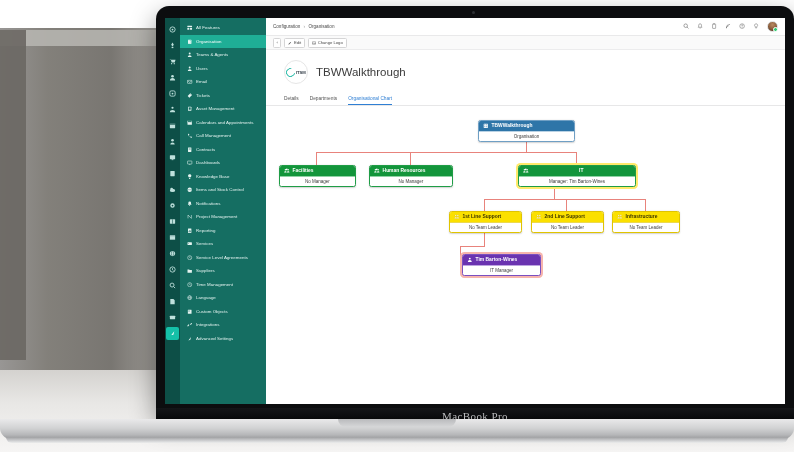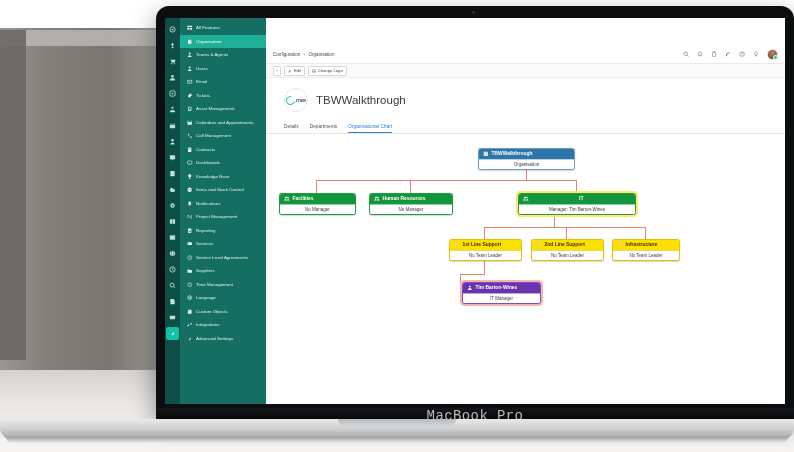--- a/index.html
+++ b/index.html
@@ -47,22 +47,22 @@
     position:absolute;left:92px;top:15px;width:620px;height:386px;
     background:#ffffff;overflow:hidden;
   }
   #chinbar{
     position:absolute;left:83px;top:405px;width:638px;height:15px;
     background:linear-gradient(180deg,#141518 0%,#0a0b0d 60%,#000 100%);
     border-radius:0 0 3px 3px;
     display:flex;align-items:center;justify-content:center;
   }
   #chinbar span{
-    color:#b8b9bb;font-size:14px;letter-spacing:.4px;
-    font-family:Liberation Mono, monospace;
+    color:#b8b9bb;font-size:11px;letter-spacing:.4px;
+    font-family:Liberation Serif, serif;
   }
   #base{
     position:absolute;left:0px;top:419px;width:794px;height:20px;
     background:linear-gradient(180deg,#e9e9ea 0%,#d2d3d4 45%,#b5b6b8 80%,#97989a 100%);
     border-radius:0 0 11px 11px;
   }
   #base-notch{
     position:absolute;left:338px;top:419px;width:118px;height:8px;
     background:linear-gradient(180deg,#b9babc 0%,#d6d7d8 100%);
     border-radius:0 0 9px 9px;
@@ -97,21 +97,21 @@
   .sb-item{
     height:13.5px;display:flex;align-items:center;gap:3px;
     padding-left:7px;color:#e4f3f0;font-size:4.4px;
     letter-spacing:.04px;white-space:nowrap;
   }
   .sb-item.active{background:#1fae96;color:#ffffff;}
   .sb-ico{width:6px;height:6px;flex:none;display:flex;align-items:center;justify-content:center;}
   .sb-ico svg{width:5.4px;height:5.4px;display:block;}
 
   
-  .main{flex:1;display:flex;flex-direction:column;background:#ffffff;min-width:0;margin-top:28px;}
+  .main{flex:1;display:flex;flex-direction:column;background:#ffffff;min-width:0;}
 
   .topbar{
     height:17px;border-bottom:1px solid #e9e9ea;display:flex;align-items:center;
     padding:0 7px;background:#fff;flex:none;
   }
   .crumb{font-size:4.6px;color:#4a4a4a;white-space:nowrap;}
   .crumb .sep{color:#9a9a9a;margin:0 2px;}
   .topbar-spacer{flex:1;}
   .tb-icons{display:flex;align-items:center;gap:7px;}
   .tb-ico{width:7px;height:7px;color:#6d6d6d;display:flex;align-items:center;justify-content:center;}

